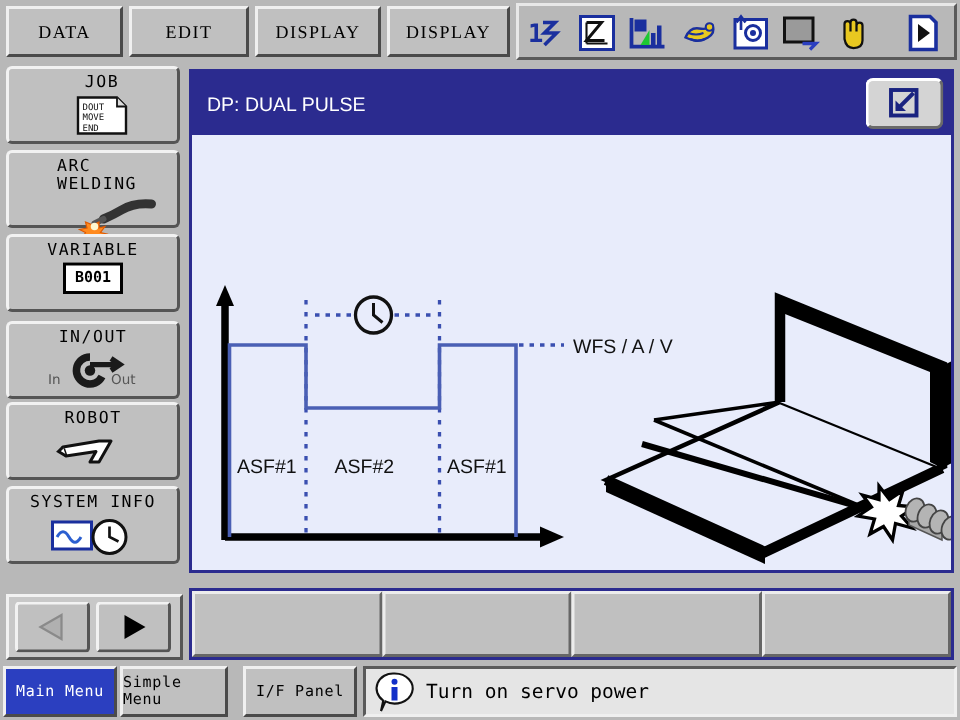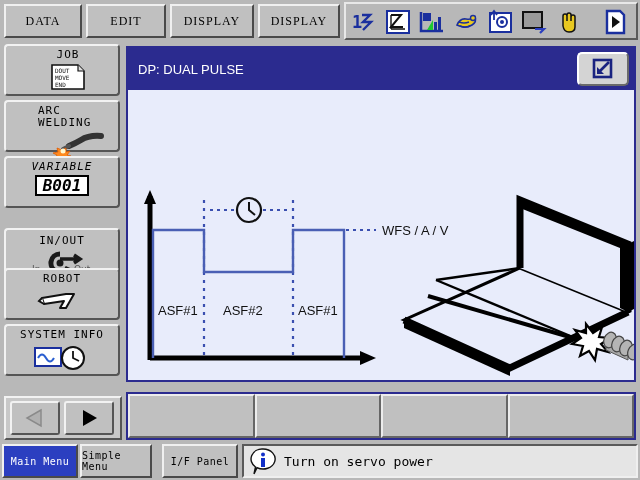--- a/index.html
+++ b/index.html
@@ -51,21 +51,21 @@
     padding-top:3px;
   }
   .side-label{
     font-family:"DejaVu Sans Mono","Liberation Mono",monospace;
     font-size:11px;color:#000;letter-spacing:1px;line-height:12px;
   }
   .side-icon{margin-top:1px;height:30px;display:flex;align-items:center;justify-content:center;}
   .varbox{
     margin-top:2px;background:#fff;border:2px solid #000;
     font-family:"DejaVu Sans Mono","Liberation Mono",monospace;
-    font-size:16px;font-weight:bold;color:#000;
+    font-size:10px;font-weight:bold;color:#000;
     padding:0 6px;line-height:17px;
   }
 
   
   .navpad{
     position:absolute;left:4px;top:396px;width:118px;height:44px;
     background:#c8c8c8;
     border-top:2px solid #f2f2f2;border-left:2px solid #f2f2f2;
     border-right:2px solid #555;border-bottom:2px solid #555;
     box-sizing:border-box;
@@ -245,26 +245,26 @@
       <div class="side-icon">
         <svg width="54" height="26" viewBox="0 0 54 26">
           <path d="M50 6 q-12 -1 -20 4 q-5 3 -12 6" stroke="#333" stroke-width="6" fill="none" stroke-linecap="round"></path>
           <path d="M18 16 l-6 3" stroke="#555" stroke-width="4" fill="none" stroke-linecap="round"></path>
           <path d="M11 20 l4 -2 l0 4 l4 -1 l-3 4 l4 1 l-5 2 l1 4 l-4 -3 l-3 4 l-1 -5 l-4 1 l2 -4 l-4 -2 l5 -1 l-1 -4 Z" fill="#ff8a1e" stroke="#e05a00" stroke-width="0.8"></path>
           <circle cx="12" cy="21" r="2.5" fill="#fff8d0"></circle>
         </svg>
       </div>
     </div>
 
-    <div class="side-btn" style="top:112px;font-style:italic;">
+    <div class="side-btn" style="top:112px;">
       <div class="side-label">VARIABLE</div>
       <div class="varbox">B001</div>
     </div>
 
-    <div class="side-btn" style="top:184px;justify-content:flex-end;">
+    <div class="side-btn" style="top:170px;">
       <div class="side-label">IN/OUT</div>
       <div class="side-icon">
         <svg width="64" height="26" viewBox="0 0 64 26">
           <text x="2" y="22" font-size="9" font-family="DejaVu Sans, sans-serif" fill="#555">In</text>
           <text x="44" y="22" font-size="9" font-family="DejaVu Sans, sans-serif" fill="#555">Out</text>
           <path d="M30 4 a9 9 0 1 0 8 13" stroke="#1a1a1a" stroke-width="5" fill="none"></path>
           <circle cx="30" cy="13" r="3.5" fill="#1a1a1a"></circle>
           <path d="M30 9 L48 9 M44 5 L50 9 L44 13" stroke="#1a1a1a" stroke-width="3.5" fill="none"></path>
         </svg>
       </div>

